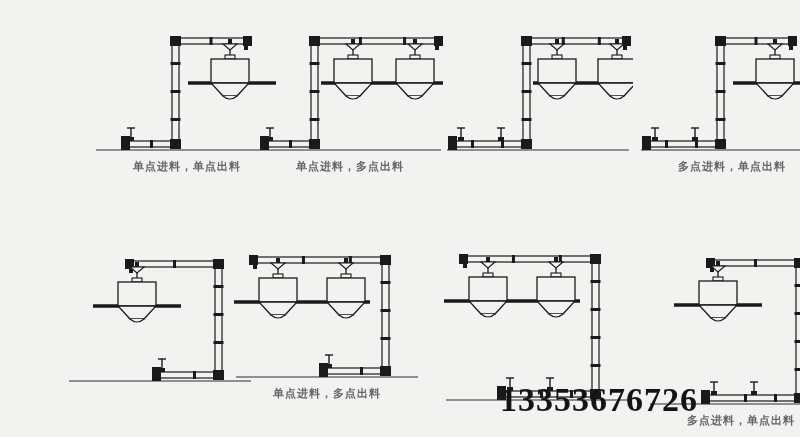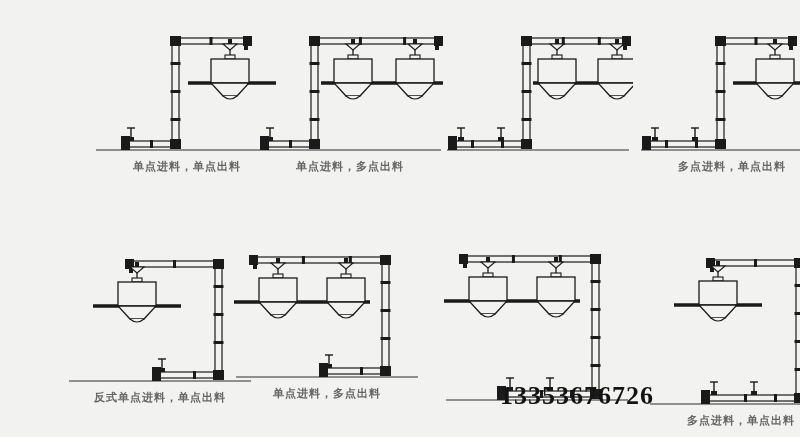--- a/index.html
+++ b/index.html
@@ -5,21 +5,21 @@
   html,body{margin:0;padding:0;}
   body{background:#f2f2f0;font-family:"Liberation Sans",sans-serif;}
   .sheet{position:relative;width:800px;height:437px;background:#f2f2f0;overflow:hidden;}
   .fig{position:absolute;width:190px;}
   .fig svg{display:block;}
   .lbl{margin-top:3px;text-align:center;font-size:11px;font-weight:bold;color:#666;
        letter-spacing:1px;white-space:nowrap;}
   .f1{left:52px;top:10px;} .f2{left:215px;top:10px;} .f3{left:403px;top:10px;} .f4{left:597px;top:10px;}
   .f5{left:25px;top:233px;} .f6{left:192px;top:229px;} .f7{left:402px;top:228px;} .f8{left:606px;top:232px;}
   .phone{position:absolute;left:500px;top:381px;font-family:"Liberation Serif",serif;
-         font-size:26px;font-weight:bold;color:#141414;letter-spacing:1px;}
+         font-size:34px;font-weight:bold;color:#141414;letter-spacing:1px;}
 </style>
 </head>
 <body>
 
 <div class="sheet">
   <figure class="fig f1">
     <svg viewBox="0 0 190 130" width="190" height="130">
         <line x1="4" y1="124" x2="186" y2="124" stroke="#8f8f8f" stroke-width="2"></line>
         <line x1="96" y1="57" x2="184" y2="57" stroke="#1a1a1a" stroke-width="3.5"></line>
         <rect x="32" y="115" width="55" height="6" fill="#f2f2f0" stroke="#1a1a1a" stroke-width="1.2"></rect>
@@ -182,21 +182,20 @@
         <line x1="72" y1="24" x2="72" y2="30" stroke="#1a1a1a" stroke-width="1.3"></line>
         <rect x="67" y="29" width="10" height="4" fill="#f2f2f0" stroke="#1a1a1a" stroke-width="1.1"></rect>
         <rect x="53" y="33" width="38" height="24" fill="#f2f2f0" stroke="#1a1a1a" stroke-width="1.3"></rect>
         <polygon points="53,57 91,57 79,70 65,70" fill="#f2f2f0" stroke="#1a1a1a" stroke-width="1.3"></polygon>
         <path d="M 65 70 Q 72 76 79 70" fill="#f2f2f0" stroke="#1a1a1a" stroke-width="1.2"></path>
         <line x1="97" y1="122" x2="97" y2="110" stroke="#1a1a1a" stroke-width="1.4"></line>
         <line x1="93" y1="110" x2="101" y2="110" stroke="#1a1a1a" stroke-width="1.4"></line>
         <rect x="94" y="119" width="6" height="4" fill="#1a1a1a"></rect>
         <rect x="87" y="118" width="9" height="14" fill="#1a1a1a"></rect>
       </svg>
-    <figcaption class="lbl">反式单点进料，单点出料</figcaption>
   </figure>
   <figure class="fig f6">
     <svg viewBox="0 0 190 138" width="190" height="138">
         <line x1="4" y1="132" x2="186" y2="132" stroke="#8f8f8f" stroke-width="2"></line>
         <line x1="2" y1="57" x2="138" y2="57" stroke="#1a1a1a" stroke-width="3.5"></line>
         <rect x="90" y="123" width="67" height="6" fill="#f2f2f0" stroke="#1a1a1a" stroke-width="1.2"></rect>
         <rect x="150" y="12" width="7" height="117" fill="#f2f2f0" stroke="#1a1a1a" stroke-width="1.2"></rect>
         <rect x="19" y="12" width="138" height="6" fill="#f2f2f0" stroke="#1a1a1a" stroke-width="1.2"></rect>
         <rect x="148.5" y="36" width="10" height="3" fill="#1a1a1a"></rect>
         <rect x="148.5" y="64" width="10" height="3" fill="#1a1a1a"></rect>

